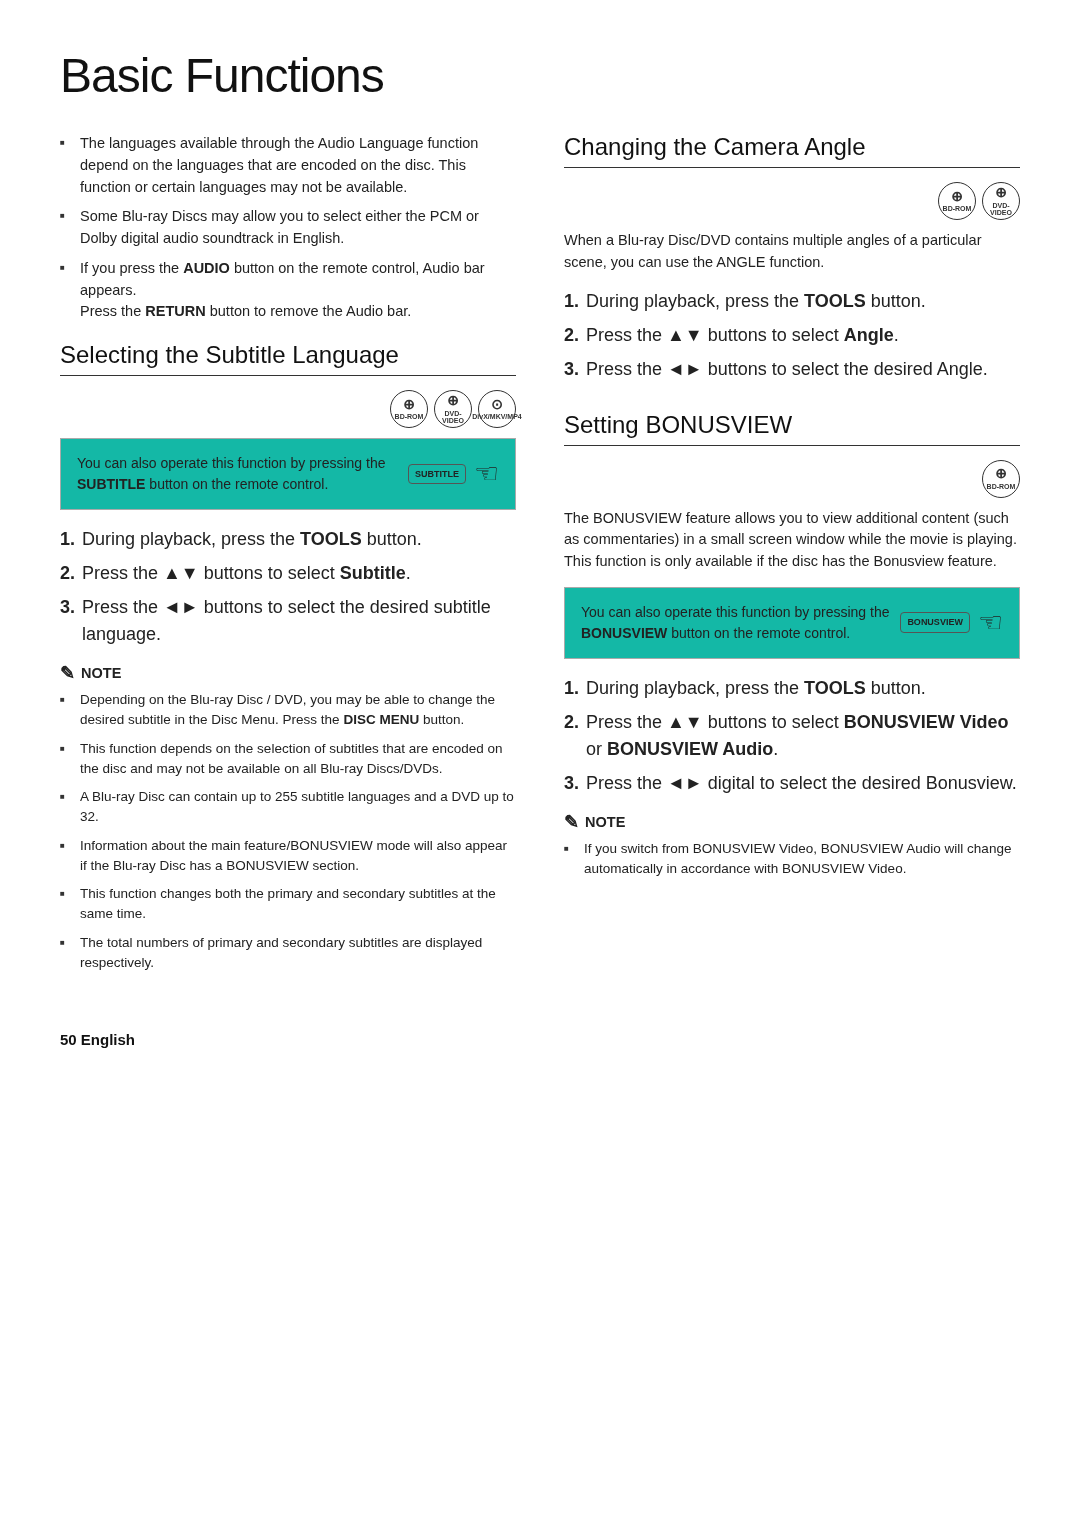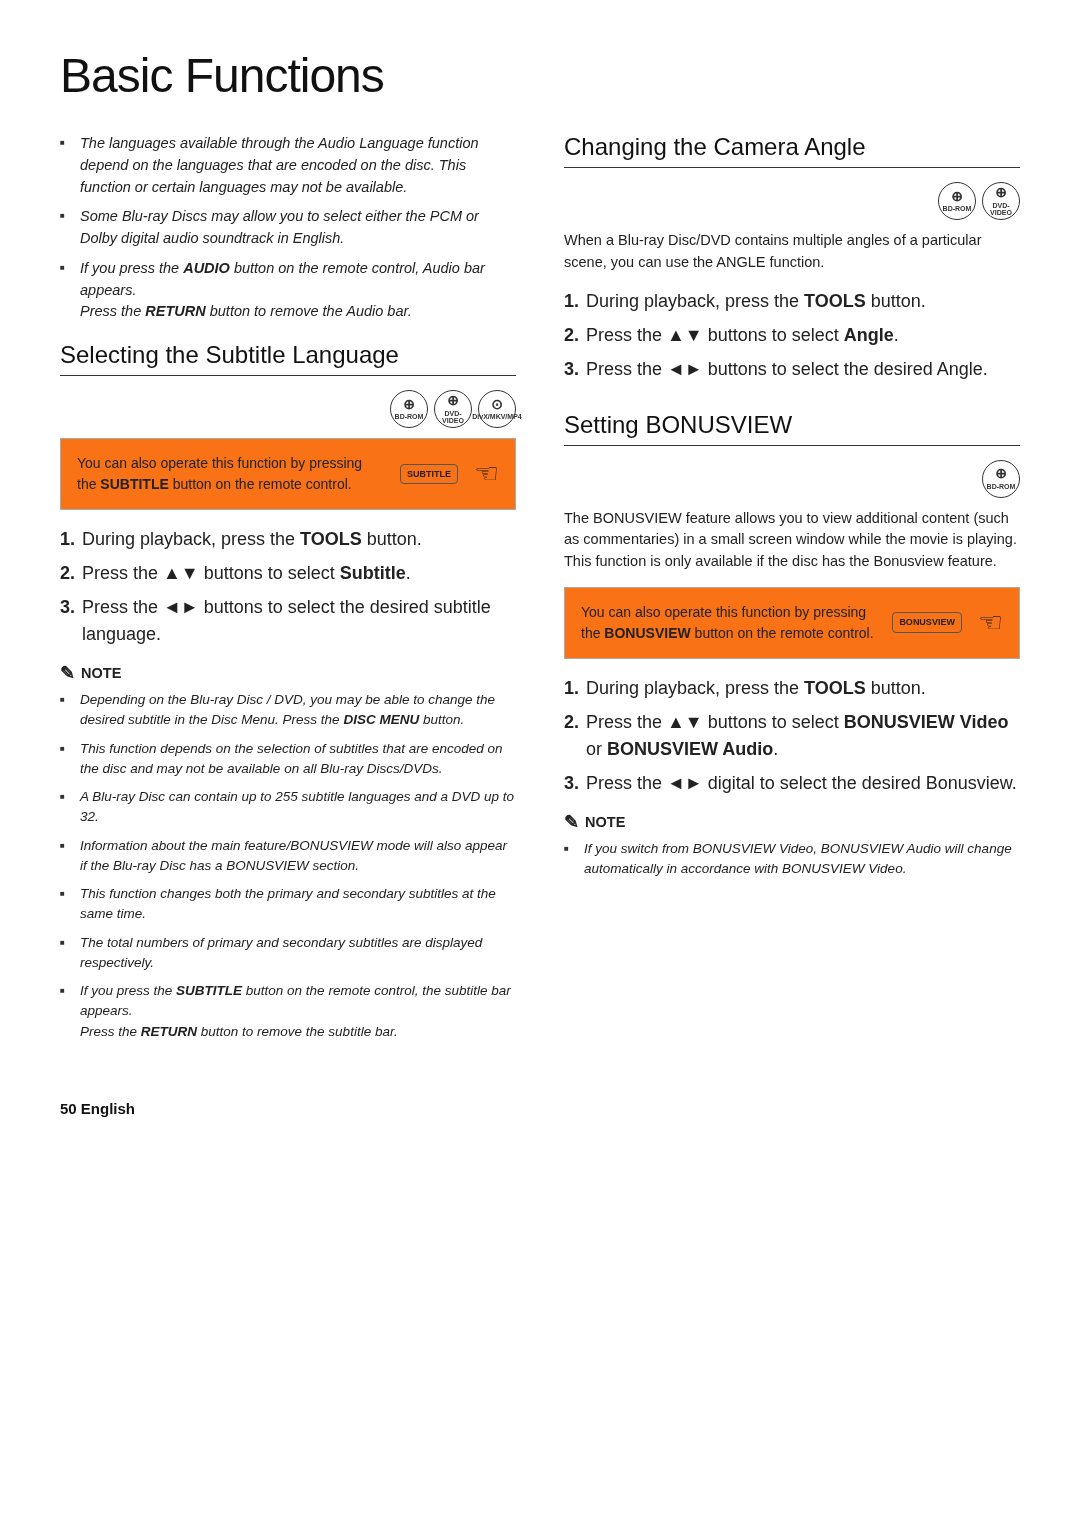--- a/index.html
+++ b/index.html
@@ -41,21 +41,20 @@
       list-style: none;
       padding: 0;
       margin-bottom: 18px;
     }
     ul.bullet-list li {
       padding-left: 20px;
       position: relative;
       margin-bottom: 8px;
       line-height: 1.5;
       font-size: 14.5px;
-      font-style: italic;
     }
     ul.bullet-list li::before {
       content: '■';
       position: absolute;
       left: 0;
       font-size: 8px;
       top: 4px;
       color: #333;
     }
     .icon-badge {
@@ -72,26 +71,26 @@
       color: #333;
       text-align: center;
       line-height: 1.1;
     }
     .icon-badge .badge-icon {
       font-size: 14px;
       margin-bottom: 1px;
     }
     .callout-box {
       border: 1px solid #aaa;
-      background: #f97316;
+      background: #14b8a6;
       padding: 14px 16px;
       margin-bottom: 16px;
       display: flex;
       align-items: center;
-      gap: 16px;
+      gap: 8px;
       font-size: 14px;
       line-height: 1.5;
     }
     .callout-box .callout-btn {
       border: 1px solid #555;
       border-radius: 4px;
       padding: 4px 6px;
       font-size: 9px;
       font-weight: bold;
       text-align: center;
@@ -215,21 +214,20 @@
           <span class="note-icon">✎</span>
           <span>NOTE</span>
         </div>
         <ul class="bullet-list">
           <li>Depending on the Blu-ray Disc / DVD, you may be able to change the desired subtitle in the Disc Menu. Press the <b>DISC MENU</b> button.</li>
           <li>This function depends on the selection of subtitles that are encoded on the disc and may not be available on all Blu-ray Discs/DVDs.</li>
           <li>A Blu-ray Disc can contain up to 255 subtitle languages and a DVD up to 32.</li>
           <li>Information about the main feature/BONUSVIEW mode will also appear if the Blu-ray Disc has a BONUSVIEW section.</li>
           <li>This function changes both the primary and secondary subtitles at the same time.</li>
           <li>The total numbers of primary and secondary subtitles are displayed respectively.</li>
-          <li>If you press the <b>SUBTITLE</b> button on the remote control, the subtitle bar appears.<br>Press the <b>RETURN</b> button to remove the subtitle bar.</li>
         </ul>
       </div>
     </div>
   </div>
 
   <div class="col-right">
 
     <div class="right-section-block">
       <h2 class="section-title">Changing the Camera Angle</h2>
 

